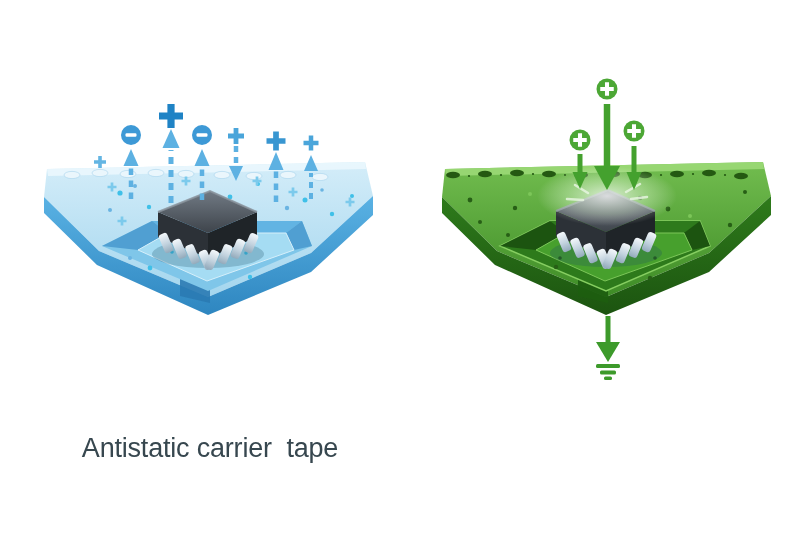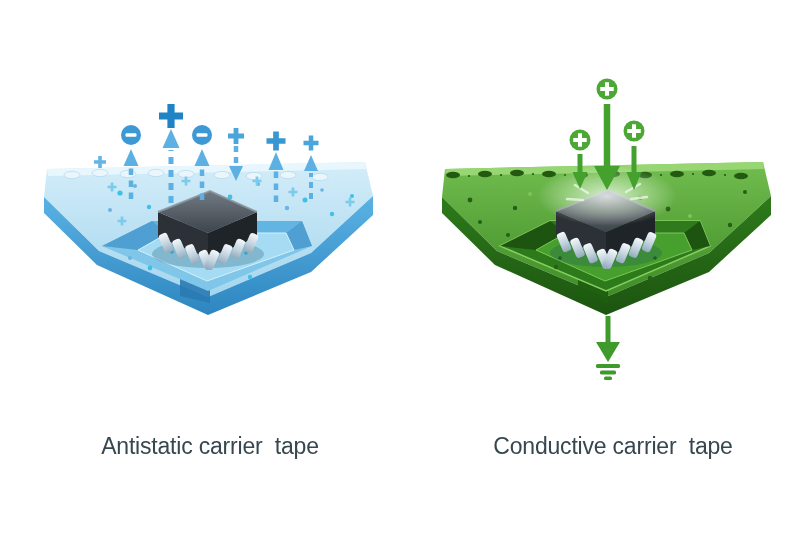--- a/index.html
+++ b/index.html
@@ -9,21 +9,21 @@
     background:var(--bg-color,#ffffff);
     font-family:"Liberation Sans", sans-serif;
     overflow:hidden;
   }
   .stage svg{position:absolute;left:0;top:0;}
   .caption{
     position:absolute;
     top:433px;
     width:370px;
     text-align:center;
-    font-size:23px;
+    font-size:27px;
     letter-spacing:-0.2px;
     color:var(--label-color,#37474f);
     white-space:pre;
   }
   #label-left{left:25px;}
   #label-right{left:428px;}
 </style>
 </head>
 <body>
 
@@ -306,15 +306,14 @@
       <g>
         <rect x="596" y="364" width="24" height="4" rx="1.5"></rect>
         <rect x="600" y="370.5" width="16" height="4" rx="1.5"></rect>
         <rect x="604" y="376.5" width="8" height="3.5" rx="1.5"></rect>
       </g>
     </g>
   </g>
 </svg>
 
 <div class="caption" id="label-left">Antistatic carrier  tape</div>
-<div class="caption" id="label-right">Conductive carrier  tape</div>
 
 </div>
 
 </body></html>

